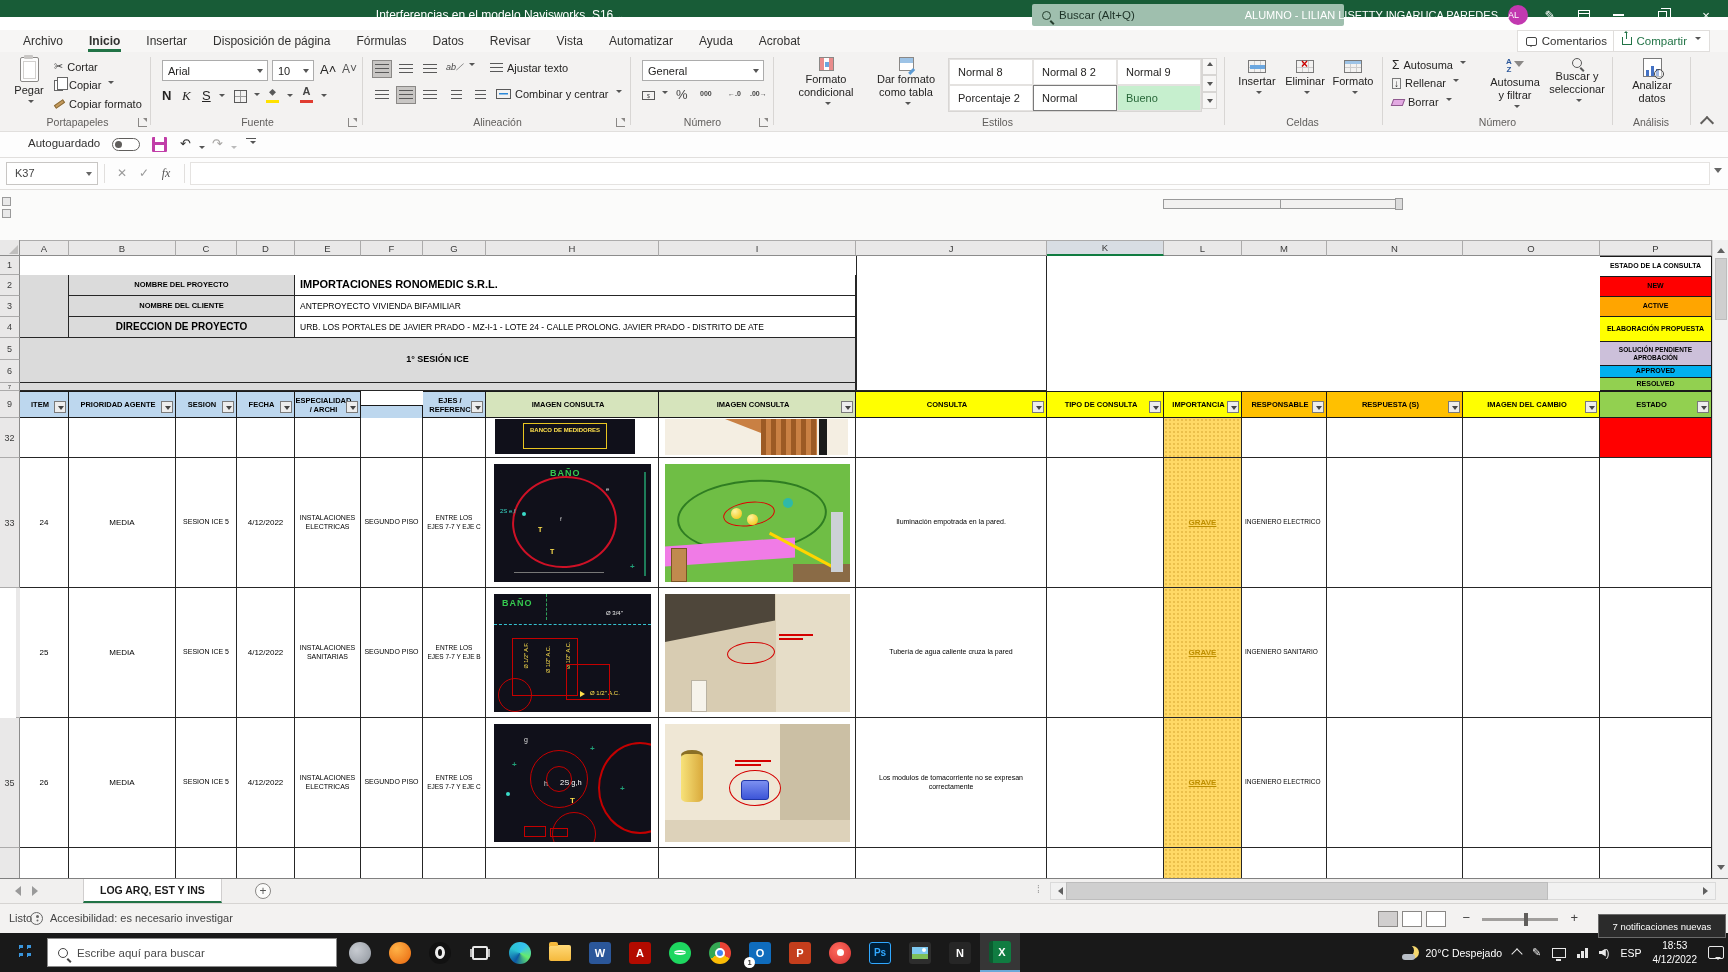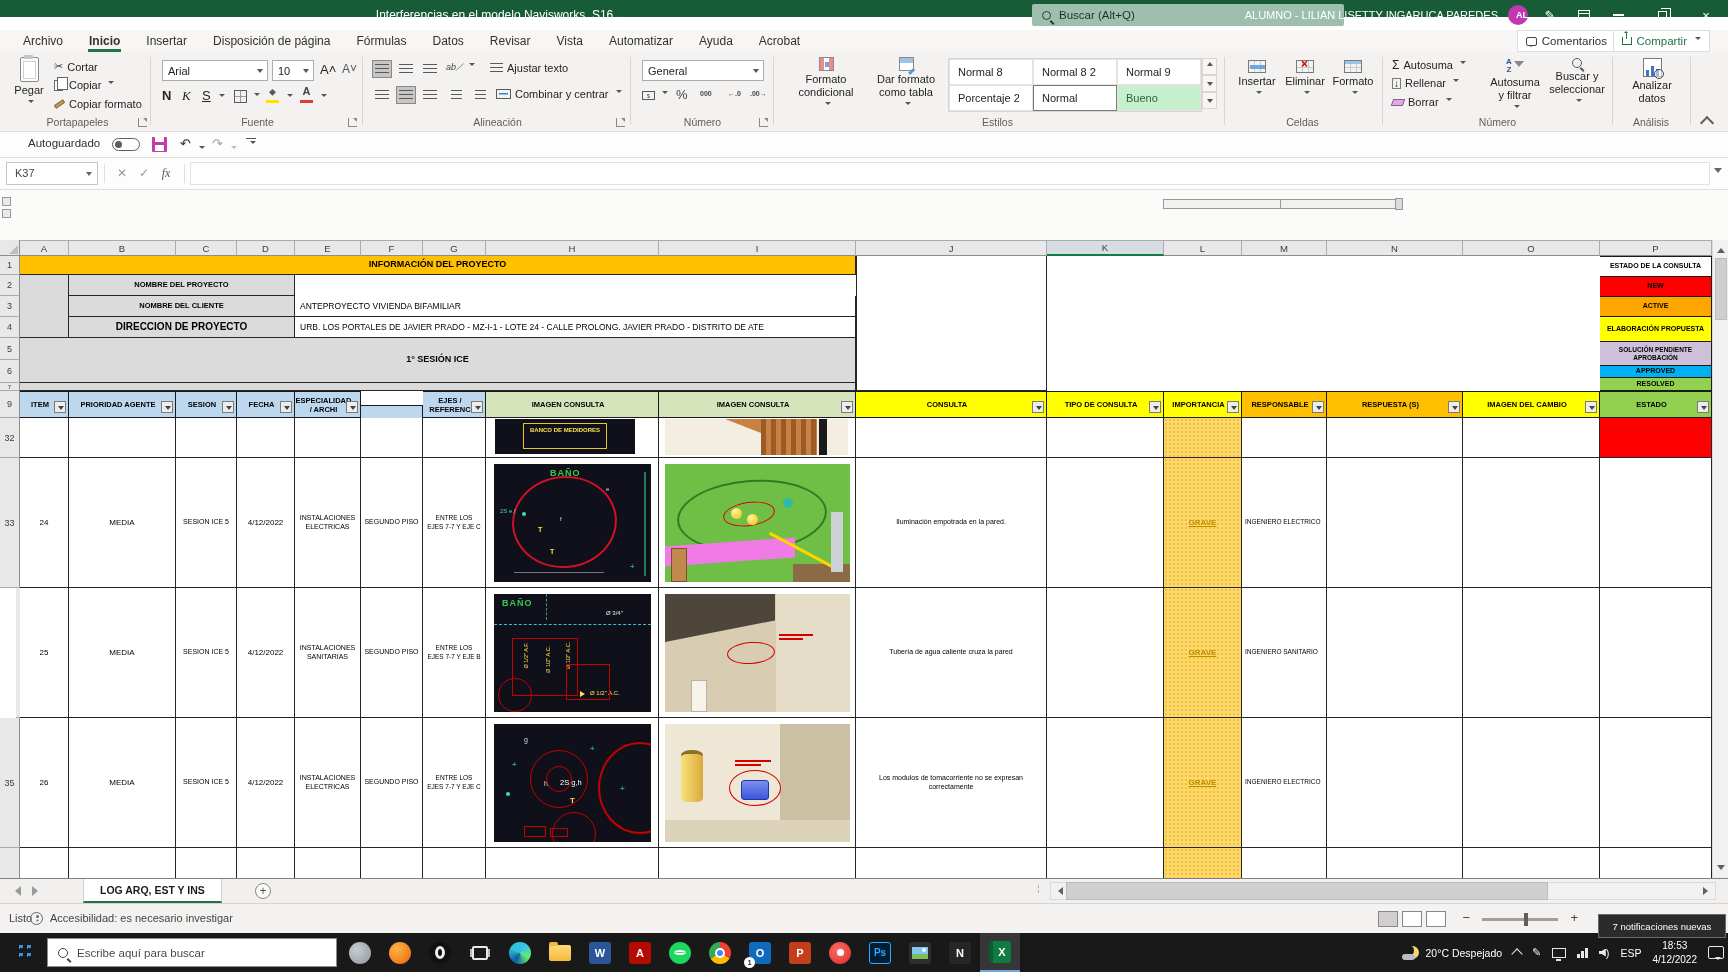--- a/index.html
+++ b/index.html
@@ -5,21 +5,21 @@
 *{margin:0;padding:0;box-sizing:border-box}
 html,body{width:1728px;height:972px;overflow:hidden;background:#000}
 #app{position:relative;width:1728px;height:972px;font-family:"Liberation Sans",sans-serif;background:#fff;overflow:hidden}
 
 #titlebar{position:absolute;left:0;top:0;width:1728px;height:17px;background:#185C37;color:#fff;font-size:12px}
 #title-text{position:absolute;left:0;top:0;width:1000px;height:30px;text-align:center;line-height:30px;color:#fff}
 #title-search{position:absolute;left:1032px;top:4px;width:312px;height:22px;background:#9FBFAE;border-radius:2px;color:#1e3328;font-size:11.5px;display:flex;align-items:center;gap:8px;padding-left:10px}
 .mag{width:9px;height:9px;border:1.5px solid #27402f;border-radius:50%;position:relative;flex:none}
 .mag::after{content:"";position:absolute;left:8px;top:8px;width:5px;height:1.5px;background:#27402f;transform:rotate(45deg);transform-origin:left top}
 #account{position:absolute;right:230px;top:0;height:30px;line-height:30px;font-size:11px;color:#fff;white-space:nowrap}
-#avatar{position:absolute;right:200px;top:5px;width:20px;height:20px;border-radius:50%;background:#C238B0;color:#fff;font-size:9px;font-weight:bold;text-align:right;line-height:20px}
+#avatar{position:absolute;right:200px;top:5px;width:20px;height:20px;border-radius:50%;background:#C238B0;color:#fff;font-size:9px;font-weight:normal;text-align:left;line-height:20px}
 .tb-btn{position:absolute;top:0;width:44px;height:30px;display:flex;align-items:center;justify-content:center;color:#fff;font-size:13px}
 .bar-min{width:11px;height:1.5px;background:#fff}
 .rest{width:9px;height:9px;border:1.2px solid #fff;position:relative}
 .rest::before{content:"";position:absolute;left:2px;top:-4px;width:9px;height:9px;border:1.2px solid #fff;border-bottom:none;border-left:none}
 .ribopt{width:12px;height:11px;border:1.2px solid #fff;position:relative}
 .ribopt::before{content:"";position:absolute;left:0;top:2px;width:10px;height:1.2px;background:#fff}
 
 #tabsrow{position:absolute;left:0;top:30px;width:1728px;height:22px;background:#F7F6F5;font-size:12px;color:#323130}
 #tabs{position:absolute;left:10px;top:0;display:flex;height:22px}
 .mtab{padding:0 13px;line-height:22px;position:relative;white-space:nowrap}
@@ -495,24 +495,24 @@
     <div class="rn" style="left:0;top:98px;width:20px;height:22px">5</div>
     <div class="rn" style="left:0;top:120px;width:20px;height:23px">6</div>
     <div class="rn" style="left:0;top:143px;width:20px;height:8px;font-size:6px">7</div>
     <div class="rn" style="left:0;top:151px;width:20px;height:27px">9</div>
     <div class="rn" style="left:0;top:178px;width:20px;height:40px">32</div>
     <div class="rn" style="left:0;top:218px;width:20px;height:130px">33</div>
     <div class="rn" style="left:16px;top:348px;width:32px;height:130px">34</div>
     <div class="rn" style="left:0;top:478px;width:20px;height:130px">35</div>
     <div class="rn" style="left:0;top:608px;width:20px;height:30px;border-bottom:none"></div>
 
-    <div class="c b" style="left:20px;top:16px;width:836px;height:19px;background:#FFC000;font-size:9px">INFORMACIÓN DEL PROYECTO</div>
     <div class="c" style="left:856px;top:16px;width:191px;height:135px;border-left:1px solid #262626"></div>
     <div class="c gy" style="left:20px;top:35px;width:49px;height:63px"></div>
     <div class="c gy b" style="left:69px;top:35px;width:226px;height:21px;font-size:7.5px">NOMBRE DEL PROYECTO</div>
+    <div class="c b left" style="left:295px;top:35px;width:561px;height:21px;font-size:11px;padding-left:5px">IMPORTACIONES RONOMEDIC S.R.L.</div>
     <div class="c gy b" style="left:69px;top:56px;width:226px;height:21px;font-size:7.5px">NOMBRE DEL CLIENTE</div>
     <div class="c left" style="left:295px;top:56px;width:561px;height:21px;font-size:8.5px;padding-left:5px">ANTEPROYECTO VIVIENDA BIFAMILIAR</div>
     <div class="c gy b" style="left:69px;top:77px;width:226px;height:21px;font-size:10px">DIRECCION DE PROYECTO</div>
     <div class="c left" style="left:295px;top:77px;width:561px;height:21px;font-size:8.5px;padding-left:5px">URB. LOS PORTALES DE JAVIER PRADO - MZ-I-1 - LOTE 24 - CALLE PROLONG. JAVIER PRADO - DISTRITO DE ATE</div>
     <div class="c gy b" style="left:20px;top:98px;width:836px;height:45px;font-size:9px">1° SESIÓN ICE</div>
     <div class="c gy" style="left:20px;top:143px;width:836px;height:8px"></div>
 
     <div class="lgc b" style="left:1600px;top:16px;width:112px;height:21px;background:#fff;border-top:1px solid #1a1a1a">ESTADO DE LA CONSULTA</div>
     <div class="lgc" style="left:1600px;top:37px;width:112px;height:20px;background:#FF0000">NEW</div>
     <div class="lgc" style="left:1600px;top:57px;width:112px;height:20px;background:#FFA500">ACTIVE</div>

